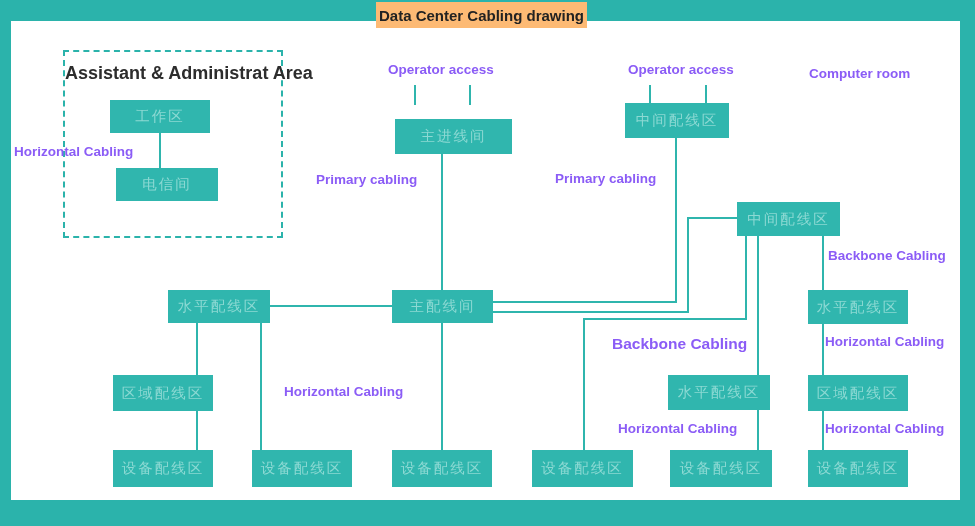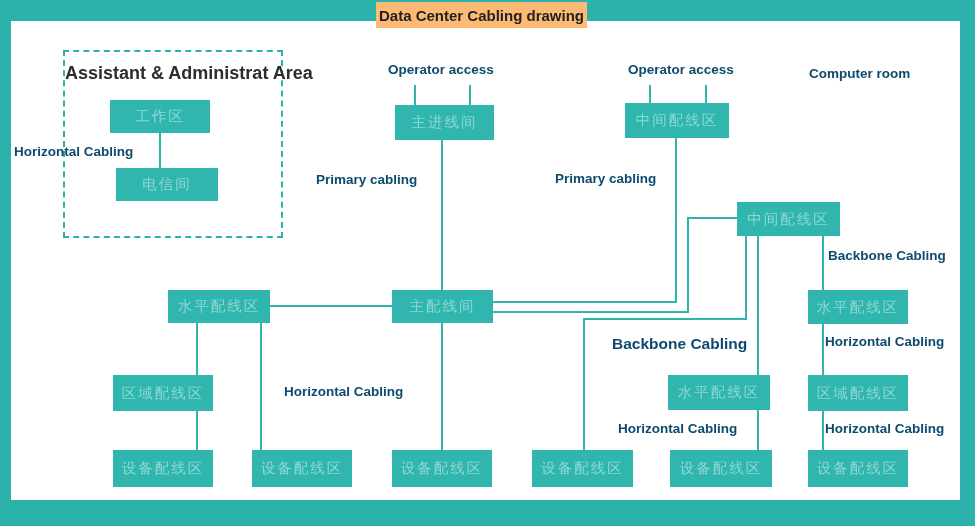--- a/index.html
+++ b/index.html
@@ -27,21 +27,21 @@
     font-size:18px;font-weight:600;color:#2d2d2d;white-space:nowrap;
   }
   .node{
     position:absolute;background:var(--box);
     display:flex;align-items:center;justify-content:center;
     color:var(--boxtext);font-size:14.5px;letter-spacing:2px;
     white-space:nowrap;z-index:3;
   }
   .line{position:absolute;background:var(--line);z-index:2;}
   .lbl{
-    position:absolute;color:#0c4a6e;font-weight:600;font-size:13.5px;
+    position:absolute;color:#8b5cf6;font-weight:600;font-size:13.5px;
     white-space:nowrap;z-index:4;
   }
 </style>
 </head>
 <body>
 
 <div id="stage" style="--teal: #2bb3ab; --box: #30b6ae; --boxtext: #8cd9d3; --line: #2fb5ad; background: rgb(255, 255, 255);">
   <div class="edge" id="edge-top"></div>
   <div class="edge" id="edge-left"></div>
   <div class="edge" id="edge-right"></div>
@@ -73,21 +73,21 @@
       <div class="line" style="left: 745px; top: 236px; width: 2px; height: 84px;"></div>
       <div class="line" style="left: 583px; top: 318px; width: 164px; height: 2px;"></div>
       <div class="line" style="left: 583px; top: 318px; width: 2px; height: 132px;"></div>
       <div class="line" style="left: 757px; top: 236px; width: 2px; height: 139px;"></div>
       <div class="line" style="left: 757px; top: 410px; width: 2px; height: 40px;"></div>
       <div class="line" style="left: 822px; top: 236px; width: 2px; height: 54px;"></div>
       <div class="line" style="left: 822px; top: 324px; width: 2px; height: 51px;"></div>
       <div class="line" style="left: 822px; top: 411px; width: 2px; height: 39px;"></div>
       <div class="node" style="left: 110px; top: 100px; width: 100px; height: 33px;">工作区</div>
       <div class="node" style="left: 116px; top: 168px; width: 102px; height: 33px;">电信间</div>
-      <div class="node" style="left: 395px; top: 105px; width: 99px; height: 35px;">主进线间</div>
+      <div class="node" style="left: 395px; top: 119px; width: 117px; height: 35px;">主进线间</div>
       <div class="node" style="left: 625px; top: 103px; width: 104px; height: 35px;">中间配线区</div>
       <div class="node" style="left: 737px; top: 202px; width: 103px; height: 34px;">中间配线区</div>
       <div class="node" style="left: 168px; top: 290px; width: 102px; height: 33px;">水平配线区</div>
       <div class="node" style="left: 392px; top: 290px; width: 101px; height: 33px;">主配线间</div>
       <div class="node" style="left: 808px; top: 290px; width: 100px; height: 34px;">水平配线区</div>
       <div class="node" style="left: 113px; top: 375px; width: 100px; height: 36px;">区域配线区</div>
       <div class="node" style="left: 668px; top: 375px; width: 102px; height: 35px;">水平配线区</div>
       <div class="node" style="left: 808px; top: 375px; width: 100px; height: 36px;">区域配线区</div>
       <div class="node" style="left: 113px; top: 450px; width: 100px; height: 37px;">设备配线区</div>
       <div class="node" style="left: 252px; top: 450px; width: 100px; height: 37px;">设备配线区</div>

